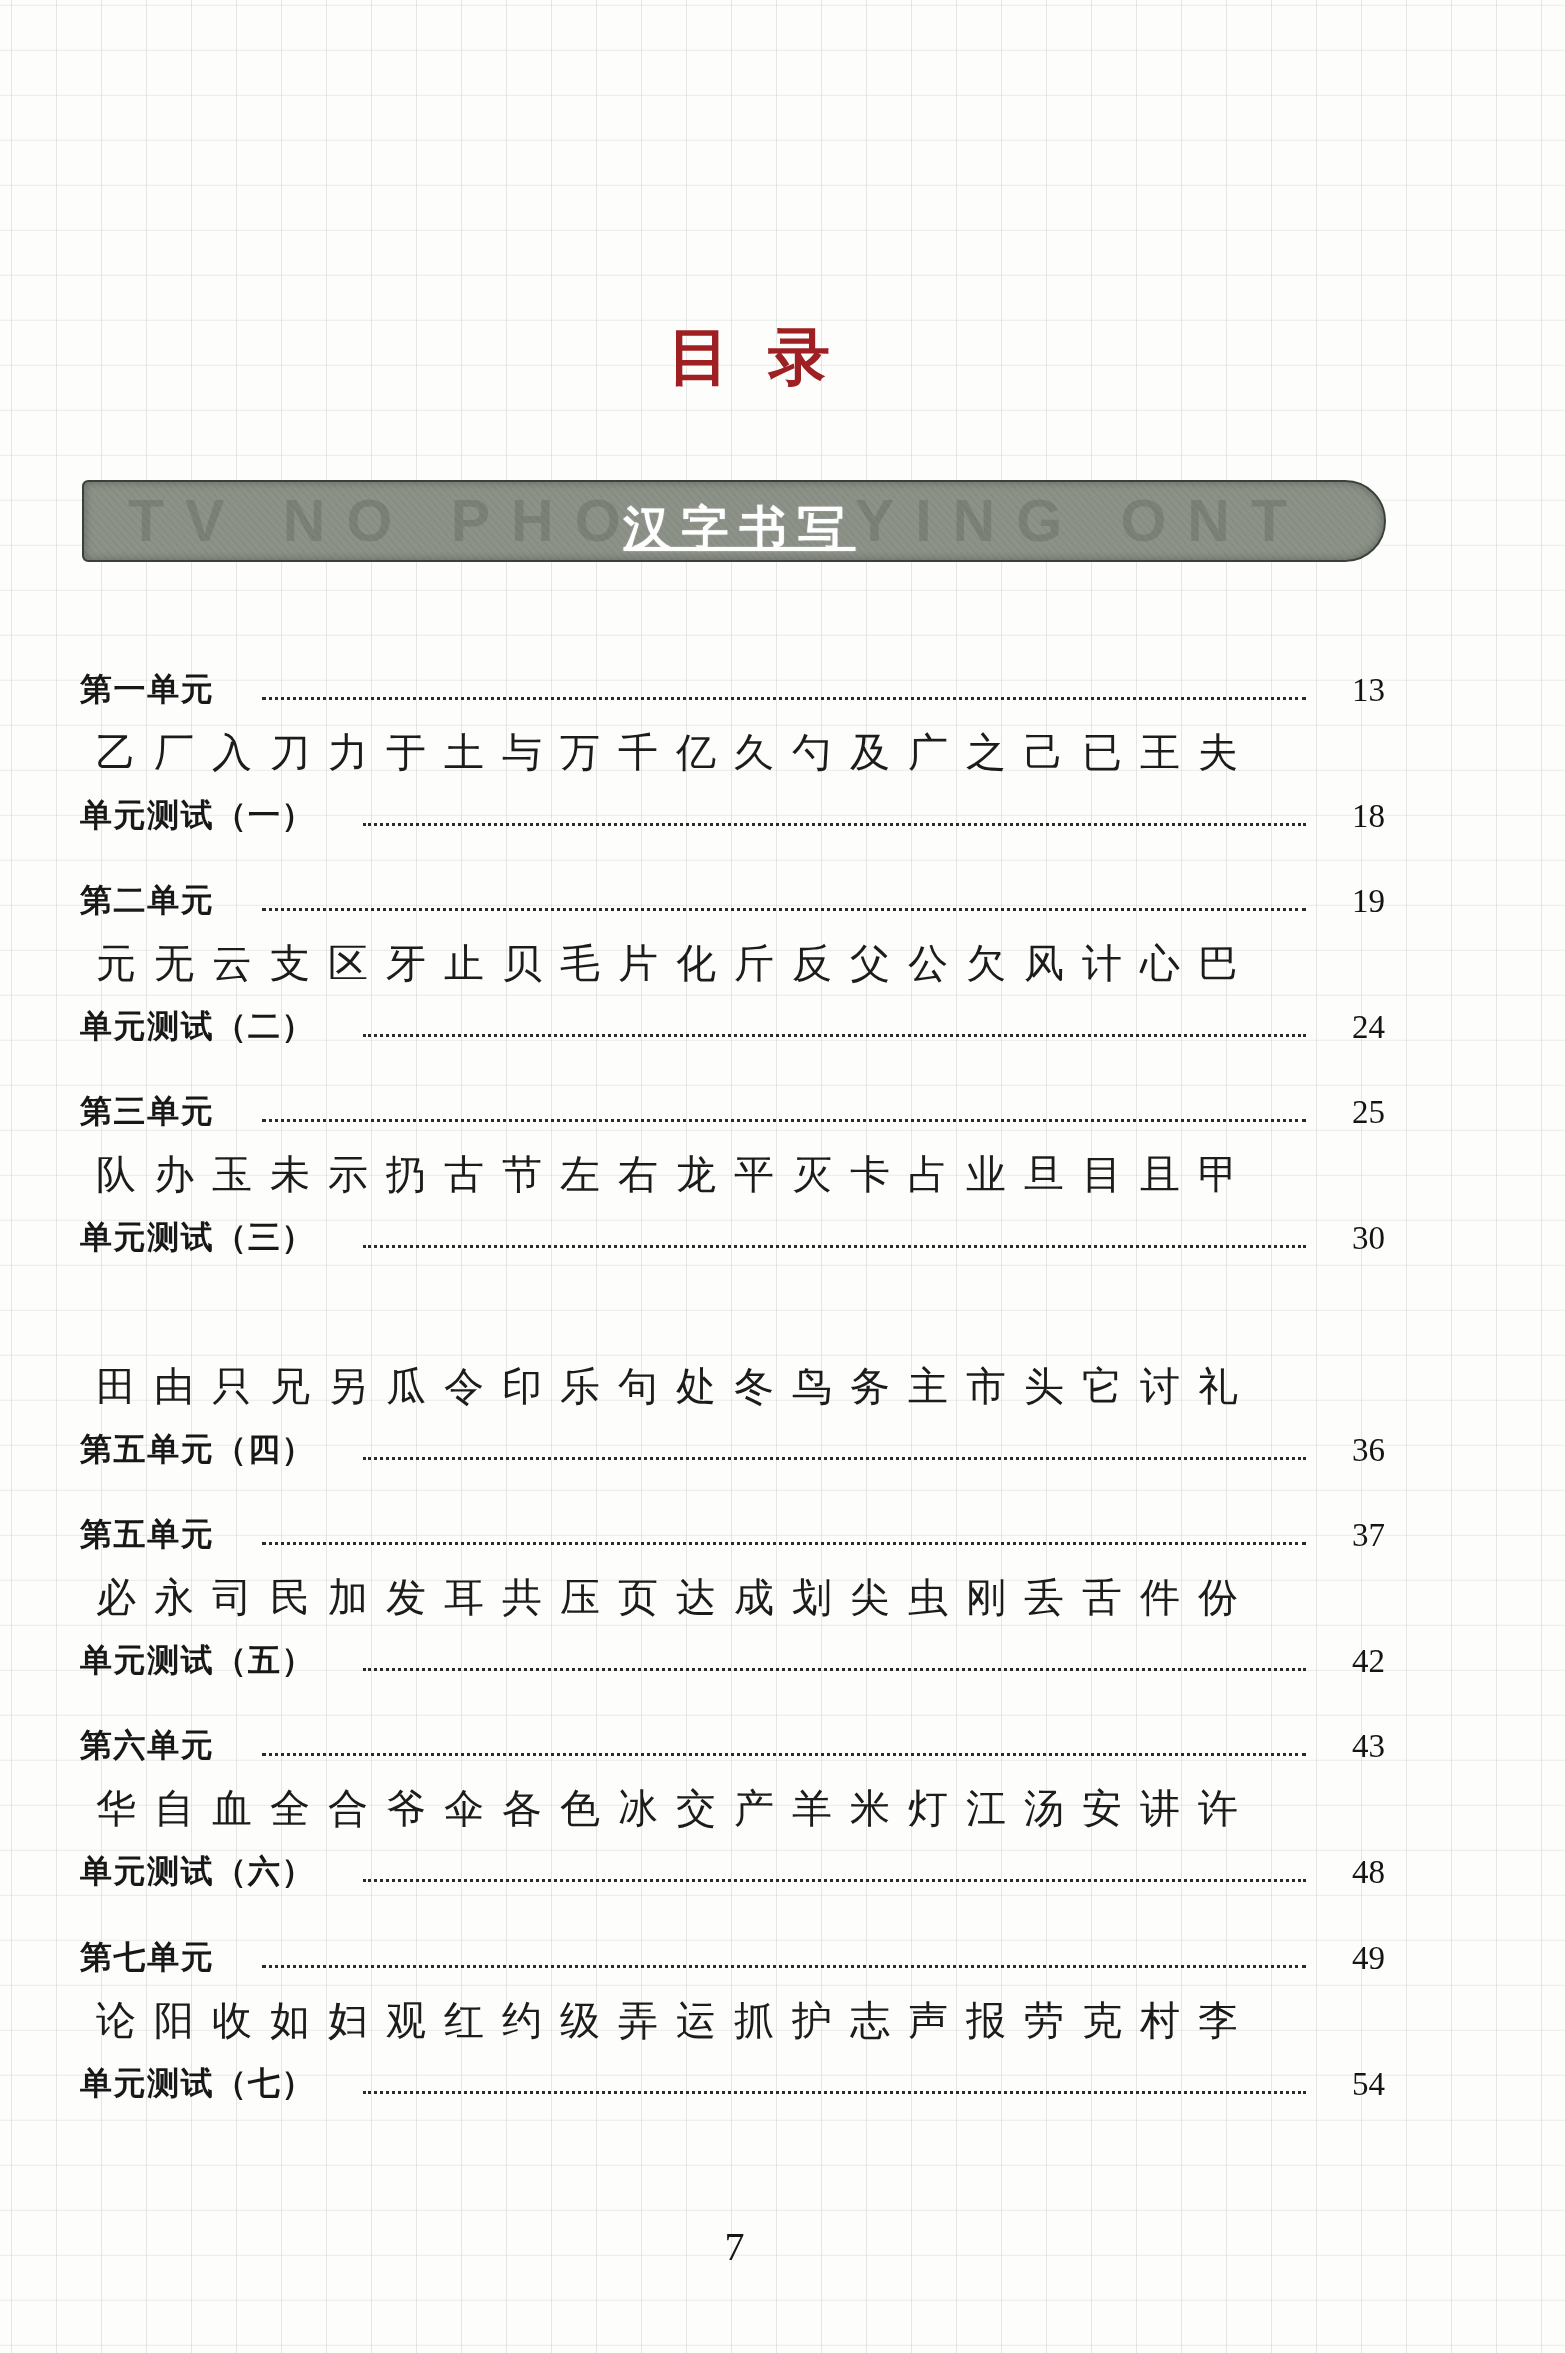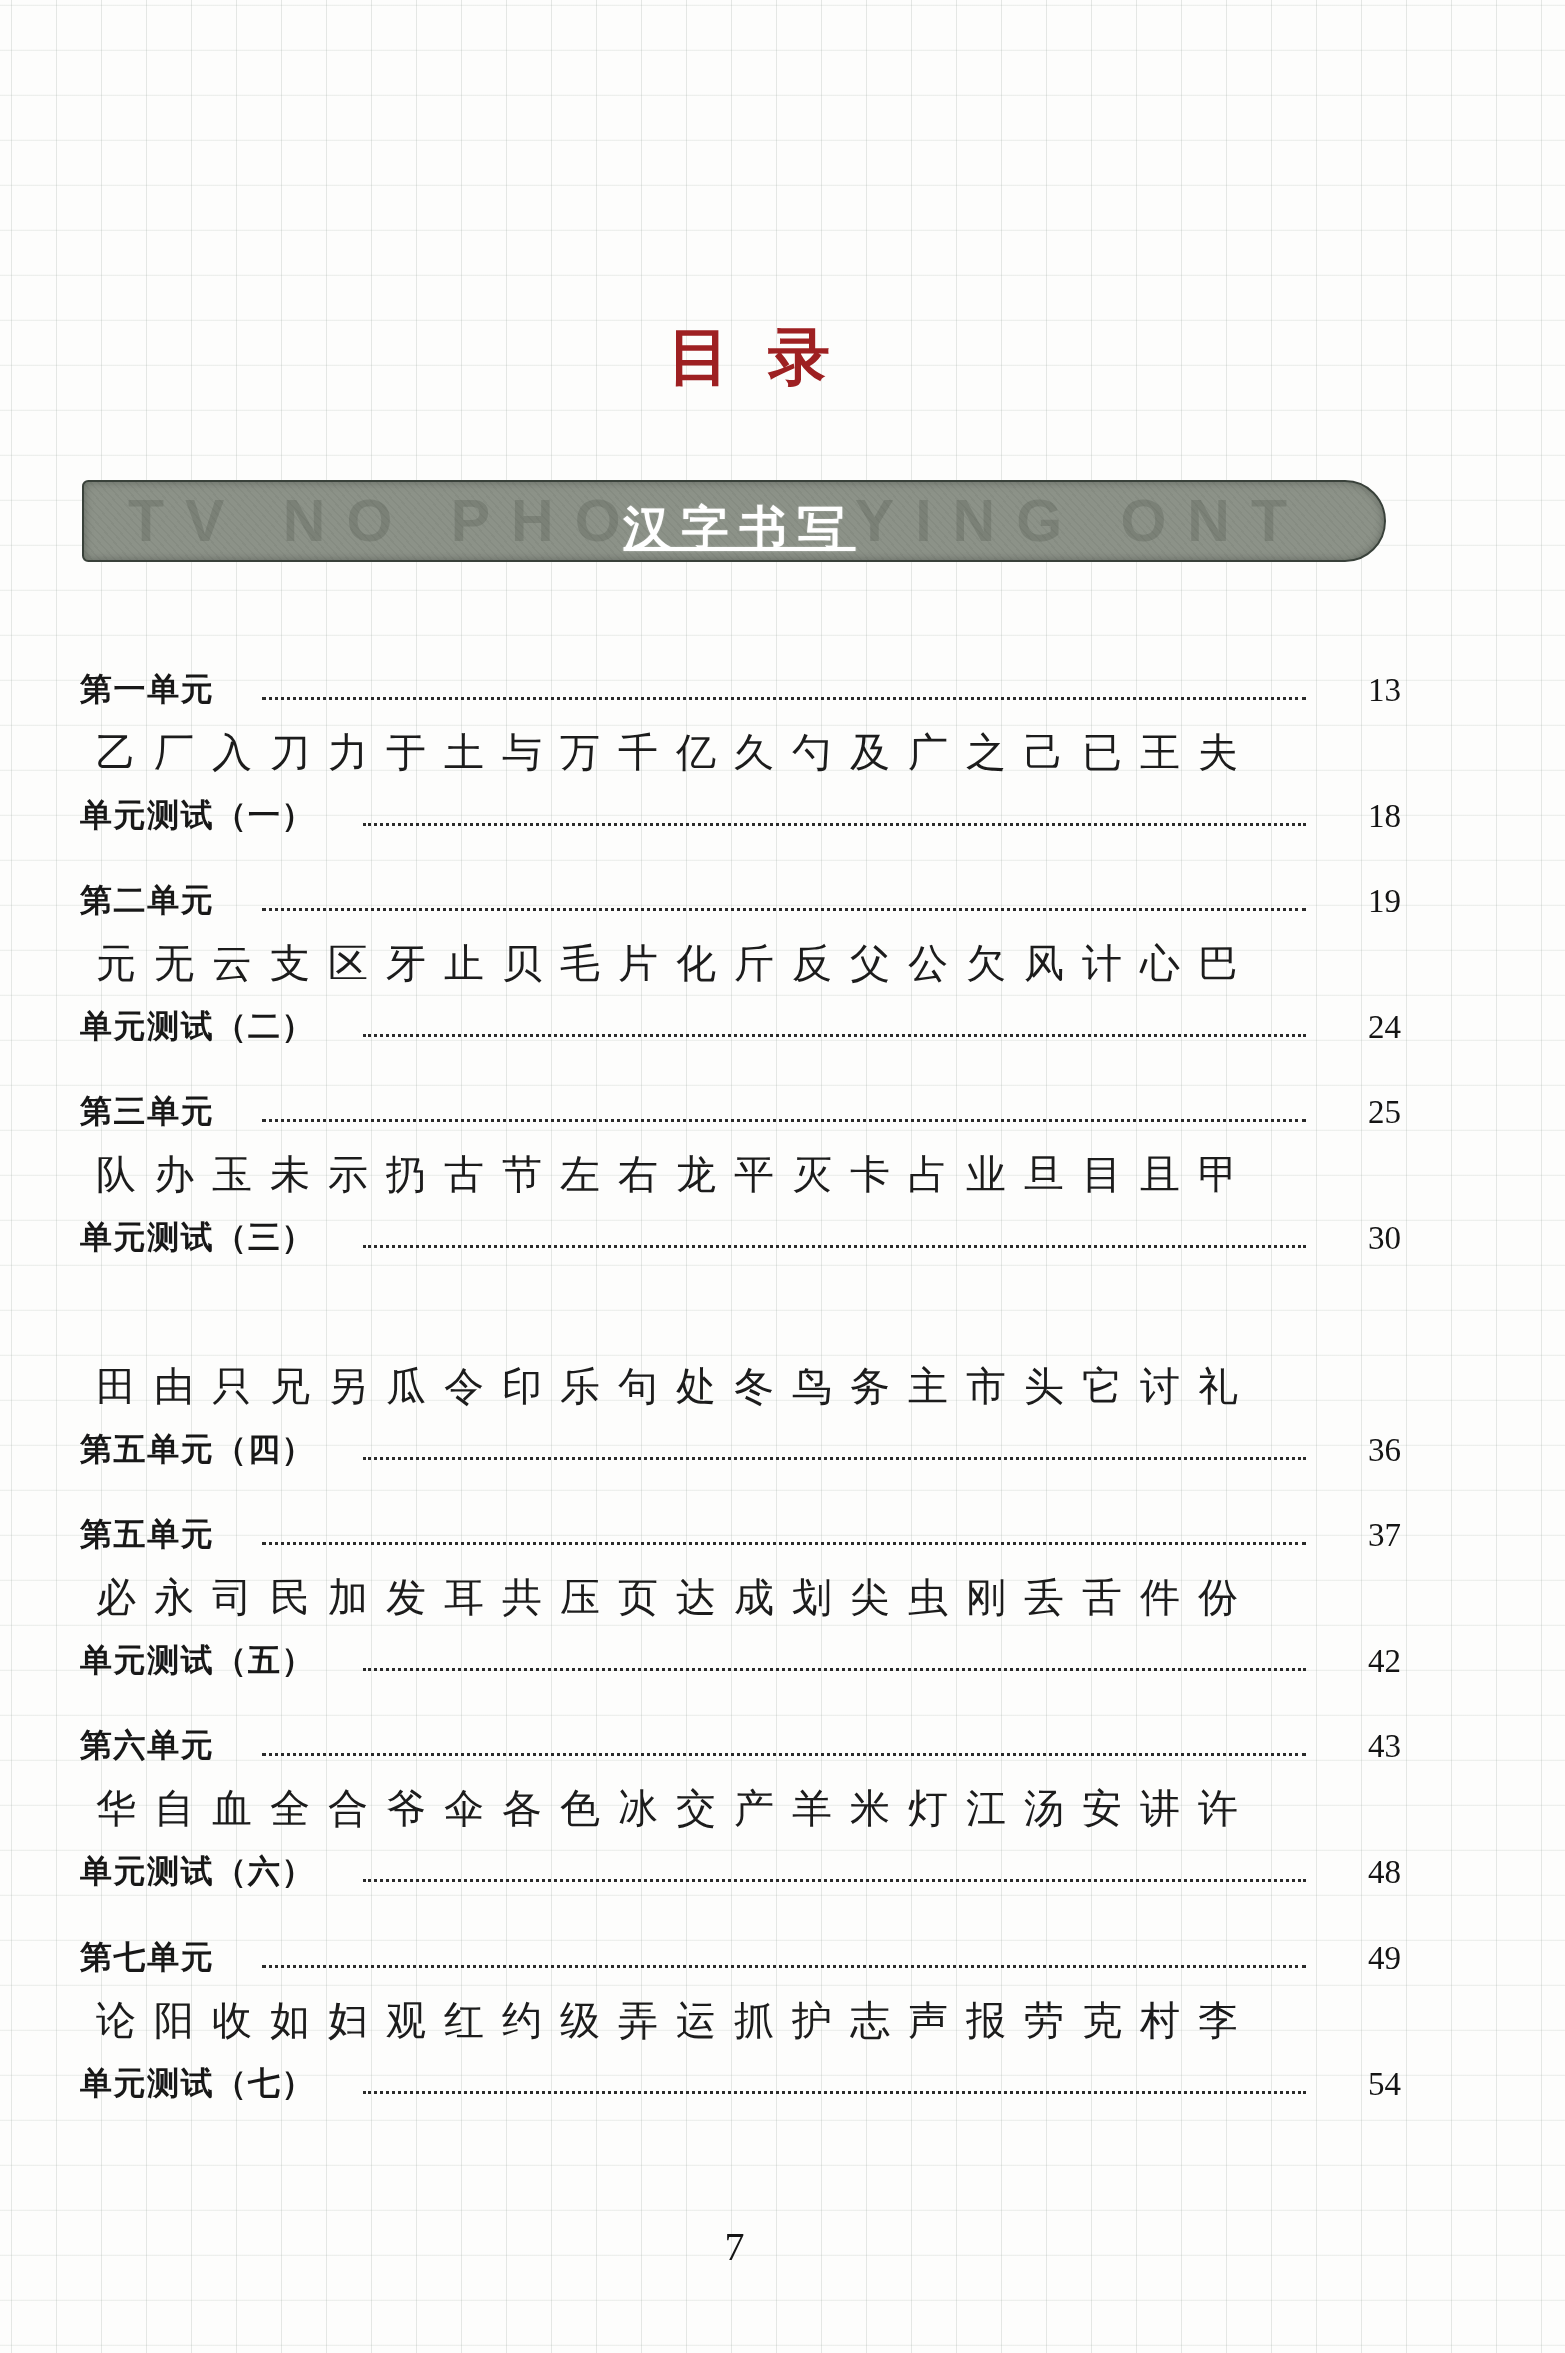--- a/index.html
+++ b/index.html
@@ -103,21 +103,21 @@
   .leader{
     flex:1;
     border-bottom:3.2px dotted #2b2b2b;
     margin:0 12.8px 8.8px 14.4px;
     height:0;
   }
   .page-num{
     font-size:33px;
     color:#141414;
     min-width:49px;
-    text-align:right;
+    text-align:left;
     line-height:1.1;
     font-family:"Liberation Serif", serif;
   }
   .chars-row{
     position:absolute;
     top:59px;left:16px;
     font-size:40px;
     color:#1c1c1c;
     word-spacing:6.4px;
     letter-spacing:0.8px;

